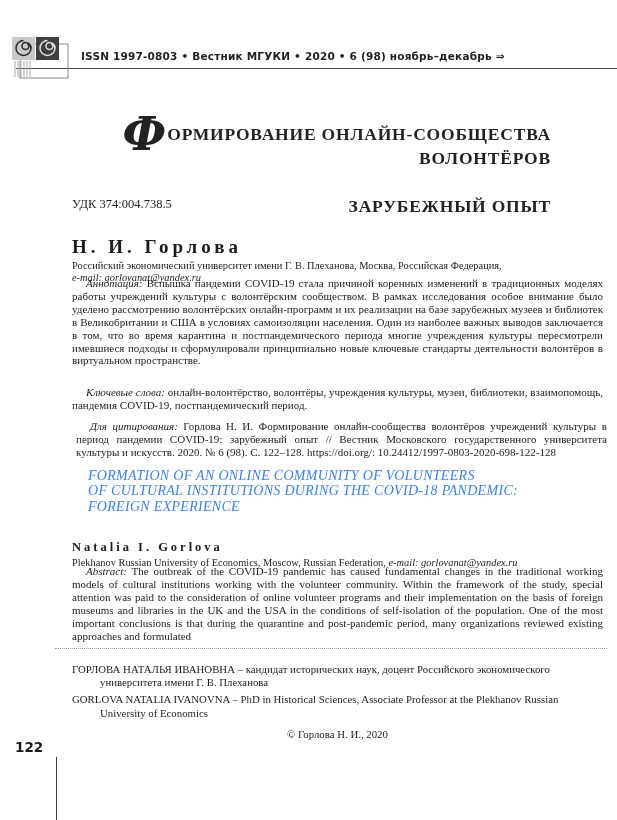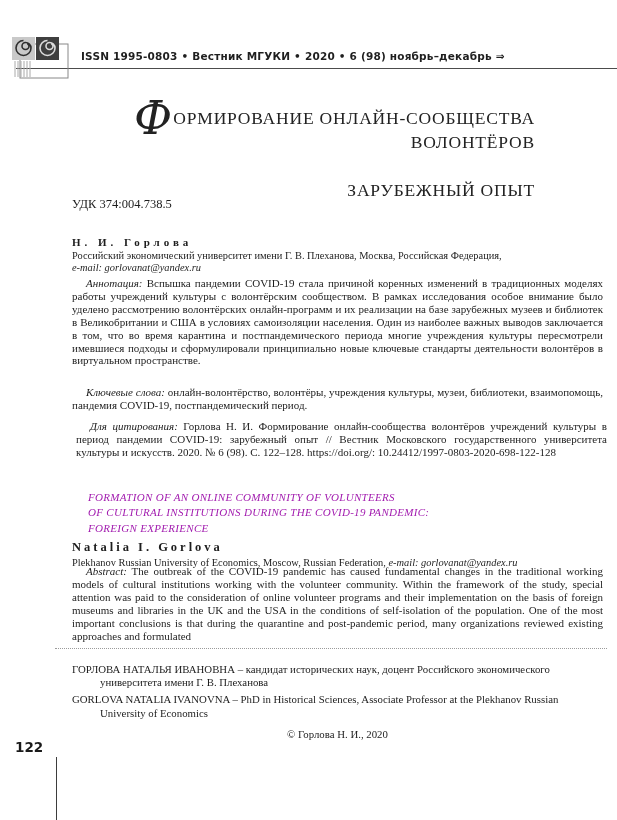--- a/index.html
+++ b/index.html
@@ -12,32 +12,32 @@
         font-weight:bold;font-size:10.5px;letter-spacing:0.2px;color:#1f1f1f;white-space:nowrap;}
   
   .title-ru{position:absolute;left:72px;top:106px;width:463px;text-align:right;
             font-size:17.5px;line-height:24px;letter-spacing:0.8px;color:#222;}
   .dropcap{font-size:46px;line-height:0;font-style:italic;font-family:"DejaVu Serif",serif;
            letter-spacing:0;vertical-align:-10px;margin-right:1px;}
   
   .meta{position:absolute;left:72px;top:196px;font-size:12.5px;line-height:16.5px;}
   
   .author-ru{position:absolute;left:72px;top:236px;}
-  .author-name{font-weight:bold;font-size:11px;letter-spacing:4px;}
+  .author-name{font-weight:bold;font-size:19px;letter-spacing:4px;}
   .affil{font-size:10.4px;line-height:11.8px;margin-top:2px;}
   .italic{font-style:italic;}
   
   .para{position:absolute;left:72px;width:531px;font-size:11px;line-height:13px;
         text-align:justify;text-indent:14px;}
   .abstract-ru{top:277px;line-height:12.9px;}
   .keywords-ru{top:386px;}
   .citation{top:416px;line-height:13.2px;}
   
-  .title-en{position:absolute;left:88px;top:490px;width:515px;font-style:italic;
-            font-size:11px;line-height:15.4px;letter-spacing:0.3px;color:#a21caf;}
+  .title-en{position:absolute;left:88px;top:468px;width:515px;font-style:italic;
+            font-size:14px;line-height:15.4px;letter-spacing:0.3px;color:#3b82f6;}
   .author-en{position:absolute;left:72px;top:540px;}
   .author-en .author-name{font-size:12.5px;letter-spacing:3px;}
   .abstract-en{top:565px;}
   
   .dotted{position:absolute;left:55px;top:648px;width:552px;border-top:1px dotted #9a9a9a;}
   .bios{position:absolute;left:72px;top:656px;width:531px;font-size:10.8px;line-height:13.2px;margin-top:7px;}
   .bio{padding-left:28px;text-indent:-28px;margin:0 0 4px 0;}
   .copyright{position:absolute;left:72px;top:728px;width:531px;text-align:center;
              font-size:10.8px;}
   
@@ -61,23 +61,23 @@
       <line x1="12" y1="25" x2="12" y2="41" stroke="#aaa" stroke-width="1"></line>
       <line x1="15" y1="25" x2="15" y2="41" stroke="#aaa" stroke-width="1"></line>
       <line x1="18" y1="25" x2="18" y2="41" stroke="#aaa" stroke-width="1"></line>
       <rect x="0" y="1" width="23" height="23" fill="#c9c9c9"></rect>
       <rect x="24" y="1" width="23" height="23" fill="#3f3f3f"></rect>
       <path d="M11.5,4.5 a7.5,7.5 0 1,0 7.5,7.5 a5.5,5.5 0 0,0 -5.5,-5.5 a3.5,3.5 0 1,0 3.5,3.5 a1.8,1.8 0 0,0 -1.8,-1.8" fill="none" stroke="#2e2e2e" stroke-width="1.6"></path>
       <path d="M35.5,4.5 a7.5,7.5 0 1,0 7.5,7.5 a5.5,5.5 0 0,0 -5.5,-5.5 a3.5,3.5 0 1,0 3.5,3.5 a1.8,1.8 0 0,0 -1.8,-1.8" fill="none" stroke="#dcdcdc" stroke-width="1.6"></path>
     </svg>
   </div>
 
-  <div class="issn">ISSN 1995-0803 • Вестник МГУКИ • 2020 • 6 (98) ноябрь–декабрь ⇒</div>
+  <div class="issn">ISSN 1997-0803 • Вестник МГУКИ • 2020 • 6 (98) ноябрь–декабрь ⇒</div>
 
-  <h1 class="title-ru" style="margin:0;font-weight:normal;">
+  <h1 class="title-ru" style="margin:16px;font-weight:bold;">
     <span class="dropcap">Ф</span><span>ОРМИРОВАНИЕ ОНЛАЙН-СООБЩЕСТВА ВОЛОНТЁРОВ</span><br>
     <br>
     <span>ЗАРУБЕЖНЫЙ ОПЫТ</span>
   </h1>
 
   <div class="meta">
     <div>УДК 374:004.738.5</div>
   </div>
 
   <div class="author-ru">
@@ -95,21 +95,21 @@
   <p class="para keywords-ru" style="margin:0;">
     <span class="italic">Ключевые слова:</span><span> онлайн-волонтёрство, волонтёры, учреждения культуры, музеи, библиотеки, взаимопомощь, пандемия COVID-19, постпандемический период.</span>
   </p>
 
   <p class="para citation" style="margin:4px;">
     <span class="italic">Для цитирования:</span><span> Горлова Н. И.  Формирование онлайн-сообщества волонтёров учреждений культуры в период пандемии COVID-19: зарубежный опыт // Вестник Московского государственного университета культуры и искусств. 2020. № 6 (98). С. 122–128. https://doi.org/: 10.24412/1997-0803-2020-698-122-128</span>
   </p>
 
   <div class="title-en">
     <div>FORMATION OF AN ONLINE COMMUNITY OF VOLUNTEERS</div>
-    <div>OF CULTURAL INSTITUTIONS DURING THE COVID-19 PANDEMIC:</div>
+    <div>OF CULTURAL INSTITUTIONS DURING THE COVID-18 PANDEMIC:</div>
     <div>FOREIGN EXPERIENCE</div>
   </div>
 
   <div class="author-en">
     <div class="author-name">Natalia I. Gorlova</div>
     <div class="affil">
       <span>Plekhanov Russian University of Economics, Moscow, Russian Federation, </span><span class="italic">e-mail: gorlovanat@yandex.ru</span>
     </div>
   </div>
 

